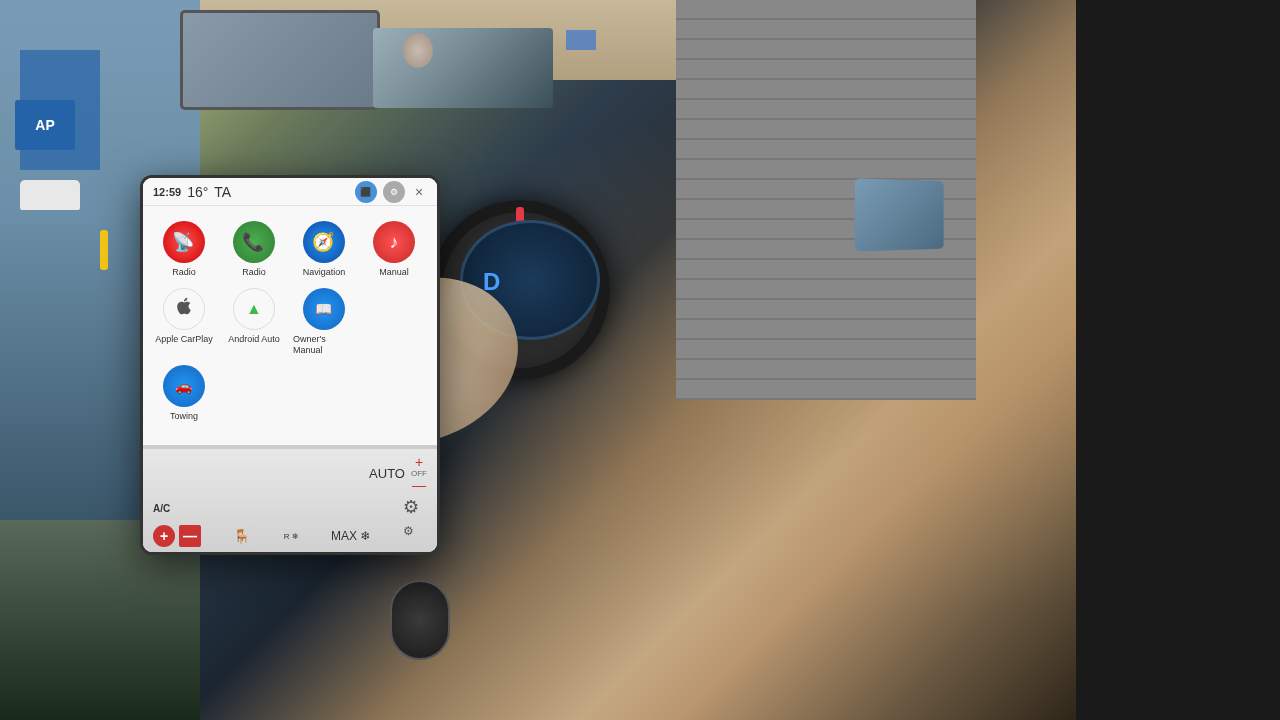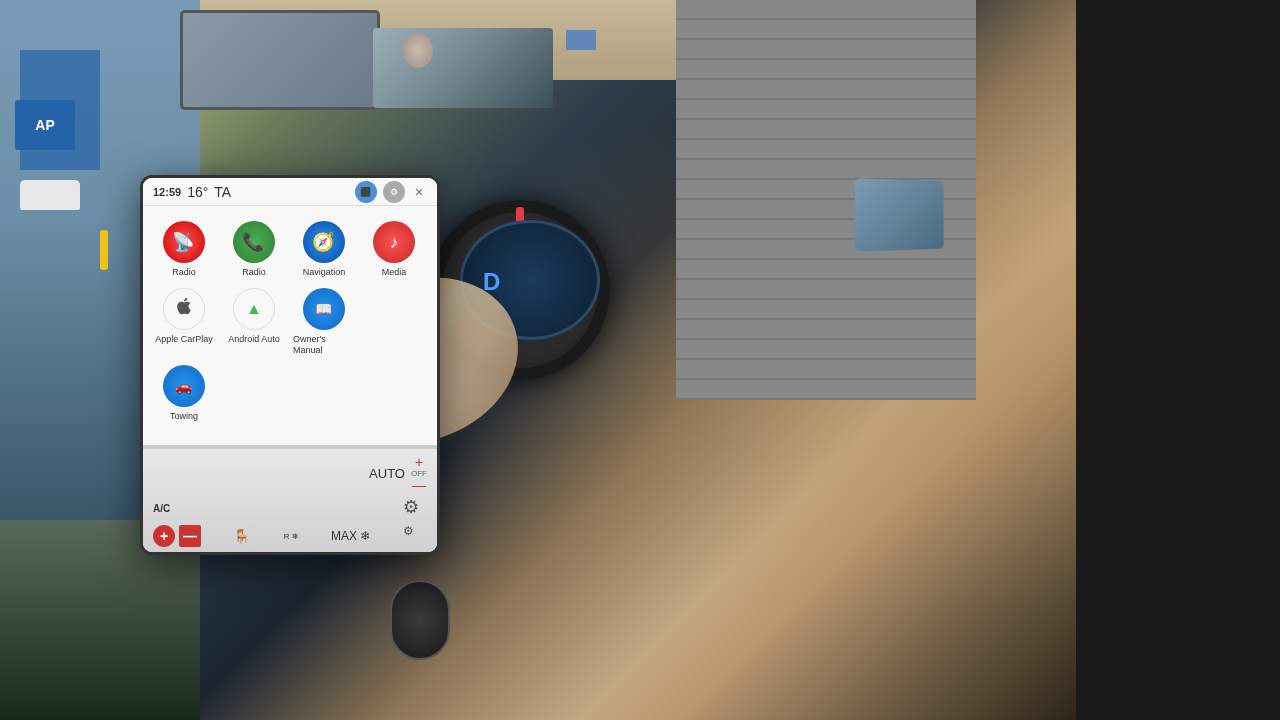--- a/index.html
+++ b/index.html
@@ -692,21 +692,21 @@
             <div class="app-icon icon-nav">
               <span>🧭</span>
             </div>
             <span class="app-label">Navigation</span>
           </div>
 
           <div class="app-item">
             <div class="app-icon icon-media">
               <span>♪</span>
             </div>
-            <span class="app-label">Media</span>
+            <span class="app-label">Manual</span>
           </div>
 
         </div>
 
         <div class="app-row">
 
           <div class="app-item">
             <div class="app-icon icon-apple">
               <span style="font-size:18px; color:#555;"><svg viewBox="0 0 24 24" width="20" height="20" fill="#555">
                     <path d="M18.71 19.5c-.83 1.24-1.71 2.45-3.05 2.47-1.34.03-1.77-.79-3.29-.79-1.53 0-2 .77-3.27.82-1.31.05-2.3-1.32-3.14-2.53C4.25 17 2.94 12.45 4.7 9.39c.87-1.52 2.43-2.48 4.12-2.51 1.28-.02 2.5.87 3.29.87.78 0 2.26-1.07 3.8-.91.65.03 2.47.26 3.64 1.98-.09.06-2.17 1.28-2.15 3.81.03 3.02 2.65 4.03 2.68 4.04-.03.07-.42 1.44-1.38 2.83M13 3.5c.73-.83 1.94-1.46 2.94-1.5.13 1.17-.34 2.35-1.04 3.19-.69.85-1.83 1.51-2.95 1.42-.15-1.15.41-2.35 1.05-3.11z"></path>

